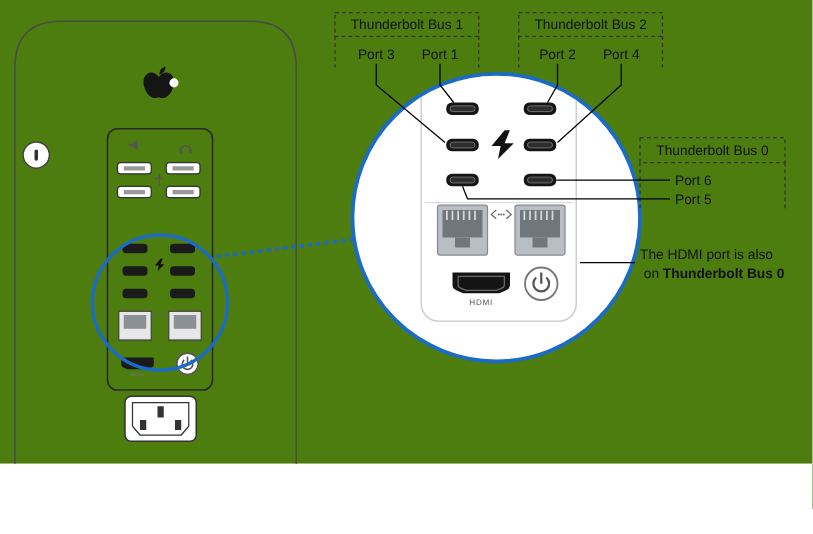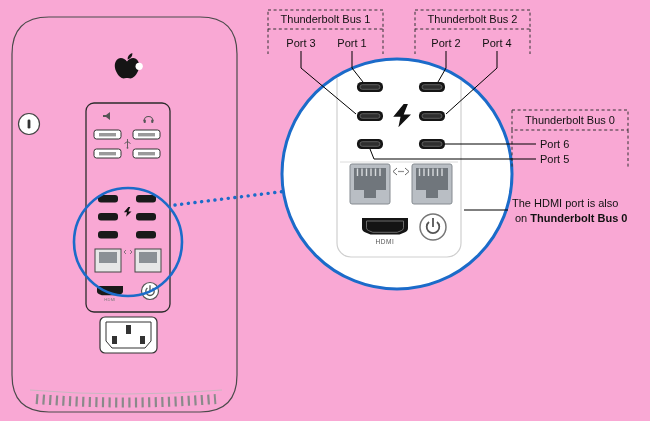--- a/index.html
+++ b/index.html
@@ -1,16 +1,16 @@
 <!DOCTYPE html>
 <html style="--accent: #1B6BC9;"><head>
 <meta charset="utf-8">
 <style>
   html,body { margin:0; padding:0; background:#ffffff; }
-  .canvas { position:relative; width:650px; height:421px; background:#f9a8d4; overflow:hidden; }
+  .canvas { position:relative; width:650px; height:371px; background:#4d7c0f; overflow:hidden; }
   svg { display:block; }
   text {
     font-family:"Liberation Sans", sans-serif;
     font-size:11px;
     fill:#111;
   }
   .bus-title { font-size:11px; }
   .note-bold { font-weight:bold; }
   .hdmi-micro { font-size:6.5px; letter-spacing:0.6px; fill:#555; }
   .hdmi-nano { font-size:4px; letter-spacing:0.3px; fill:#777; }

